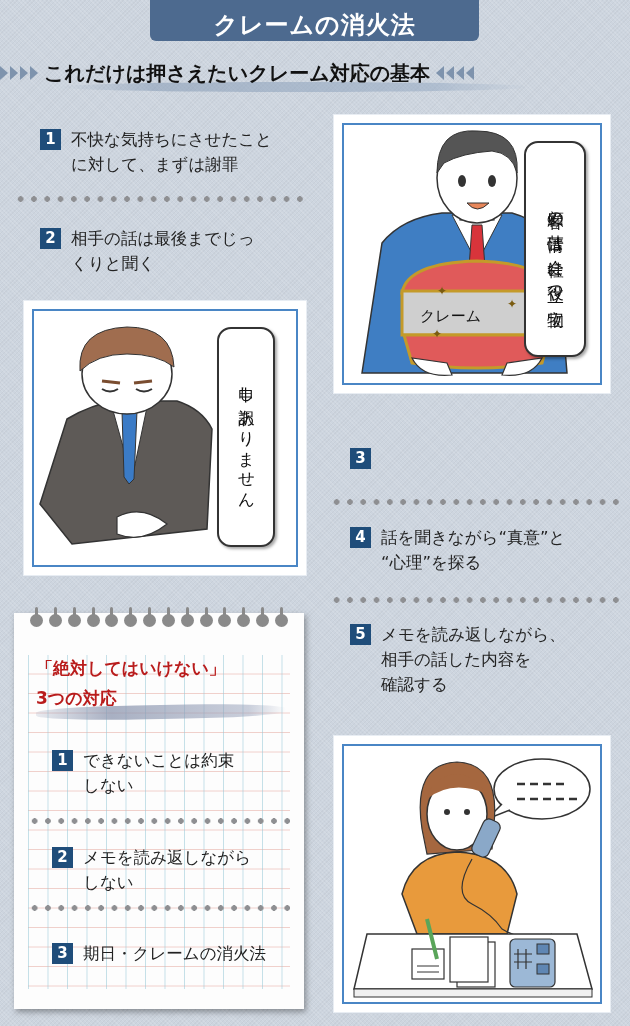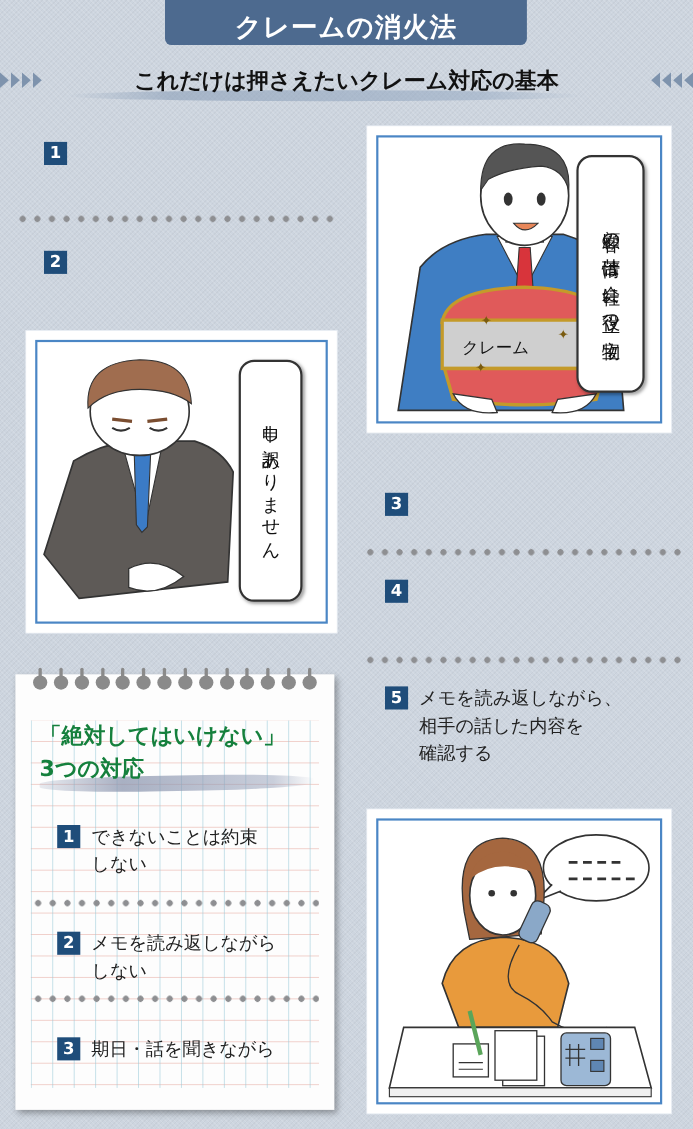--- a/index.html
+++ b/index.html
@@ -16,21 +16,21 @@
 
   
   .title-bar {
     left: 150px; top: 0; width: 329px; height: 41px;
     background: #4d6a8f; border-radius: 0 0 6px 6px;
     display: flex; align-items: flex-end; justify-content: center;
     color: #fff; font-weight: bold; font-size: 24px; letter-spacing: 1px;
   }
   .subtitle {
     left: 0; top: 52px; width: 630px; height: 42px;
-    display: flex; align-items: center; justify-content: space-between; gap: 6px;
+    display: flex; align-items: center; justify-content: flex-start; gap: 6px;
   }
   .subtitle .brush {
     position: absolute; left: 60px; top: 30px; width: 470px; height: 10px;
     background: linear-gradient(90deg, transparent, rgba(140,160,185,0.6) 20%, rgba(150,170,195,0.55) 80%, transparent);
     border-radius: 50%;
   }
   .subtitle-text { font-size: 20px; font-weight: bold; color: #111; position: relative; z-index: 1; white-space: nowrap; }
   .arrows { display: flex; gap: 2px; position: relative; z-index: 1; }
   .arrow-r { width: 0; height: 0; border-top: 7px solid transparent; border-bottom: 7px solid transparent; border-left: 8px solid #7e93ad; }
   .arrow-l { width: 0; height: 0; border-top: 7px solid transparent; border-bottom: 7px solid transparent; border-right: 8px solid #7e93ad; }
@@ -72,21 +72,21 @@
     position: absolute; left: 14px; top: 42px; right: 14px; bottom: 20px;
     background-image:
       linear-gradient(90deg, rgba(150,200,215,0.55) 1px, transparent 1px),
       linear-gradient(0deg, rgba(230,170,160,0.55) 1px, transparent 1px);
     background-size: 19.5px 19.5px;
   }
   .rings { position: absolute; left: 16px; top: -6px; right: 16px; display: flex; justify-content: space-between; }
   .ring { width: 13px; height: 20px; position: relative; }
   .ring::before { content: ""; position: absolute; left: 0; bottom: 0; width: 13px; height: 13px; border-radius: 50%; background: #8a8a8a; }
   .ring::after { content: ""; position: absolute; left: 5px; top: 0; width: 3px; height: 10px; background: #8a8a8a; border-radius: 2px; }
-  .nb-title { position: absolute; left: 22px; top: 40px; font-size: 20px; font-weight: bold; line-height: 30px; color: #15803d; white-space: pre-line; z-index: 1; }
+  .nb-title { position: absolute; left: 22px; top: 40px; font-size: 17px; font-weight: bold; line-height: 30px; color: #b91c1c; white-space: pre-line; z-index: 1; }
   .nb-brush { position: absolute; left: 22px; top: 92px; width: 250px; height: 14px; background: linear-gradient(90deg, rgba(150,160,185,0.2), rgba(140,150,175,0.75) 30%, rgba(150,160,185,0.5) 85%, transparent); border-radius: 40%; transform: rotate(-1deg); }
 </style>
 </head>
 <body>
 
 <div class="abs title-bar">
   <span>クレームの消火法</span>
 </div>
 
 <div class="abs subtitle">
@@ -101,25 +101,29 @@
   <div class="arrows">
     <div class="arrow-l"></div>
       <div class="arrow-l"></div>
       <div class="arrow-l"></div>
       <div class="arrow-l"></div>
   </div>
 </div>
 
 <div class="abs step" style="left:40px; top:127px; width:280px;">
   <div class="num">1</div>
+  <div class="step-text">不快な気持ちにさせたこと
+に対して、まずは謝罪</div>
 </div>
 <div class="abs dots" style="left:14px; top:196px; width:290px;"></div>
 
 <div class="abs step" style="left:40px; top:226px; width:280px;">
   <div class="num">2</div>
+  <div class="step-text">相手の話は最後までじっ
+くりと聞く</div>
 </div>
 
 <div class="abs panel" style="left:334px; top:115px; width:276px; height:278px;">
   <svg width="260" height="262" viewBox="0 0 260 262" style="position:absolute; left:0; top:0;">
 
     <path d="M20 250 L40 120 Q60 95 100 90 L170 90 Q205 100 215 130 L225 250 Z" fill="#3f7ec3" stroke="#333" stroke-width="1.5"></path>
     <path d="M110 92 L135 140 L160 92 Z" fill="#fff" stroke="#333" stroke-width="1"></path>
     <path d="M130 102 L140 102 L143 145 L135 155 L127 145 Z" fill="#d8343b" stroke="#333" stroke-width="1"></path>
 
     <rect x="118" y="75" width="34" height="22" fill="#fff" stroke="#333" stroke-width="1.2"></rect>
@@ -163,20 +167,22 @@
   </div>
 </div>
 
 <div class="abs step" style="left:350px; top:446px; width:270px;">
   <div class="num">3</div>
 </div>
 <div class="abs dots" style="left:330px; top:499px; width:290px;"></div>
 
 <div class="abs step" style="left:350px; top:525px; width:270px;">
   <div class="num">4</div>
+  <div class="step-text">話を聞きながら“真意”と
+“心理”を探る</div>
 </div>
 <div class="abs dots" style="left:330px; top:597px; width:290px;"></div>
 
 <div class="abs step" style="left:350px; top:622px; width:270px;">
   <div class="num">5</div>
   <div class="step-text">メモを読み返しながら、
 相手の話した内容を
 確認する</div>
 </div>
 
@@ -247,15 +253,15 @@
 
   <div class="abs step" style="left:38px; top:232px; width:240px;">
     <div class="num">2</div>
     <div class="step-text">メモを読み返しながら
 しない</div>
   </div>
   <div class="abs dots" style="left:14px; top:292px; width:262px;"></div>
 
   <div class="abs step" style="left:38px; top:328px; width:240px;">
     <div class="num">3</div>
-    <div class="step-text">期日・話を聞きながら</div>
+    <div class="step-text">期日・クレームの消火法</div>
   </div>
 </div>
 
 </body></html>

